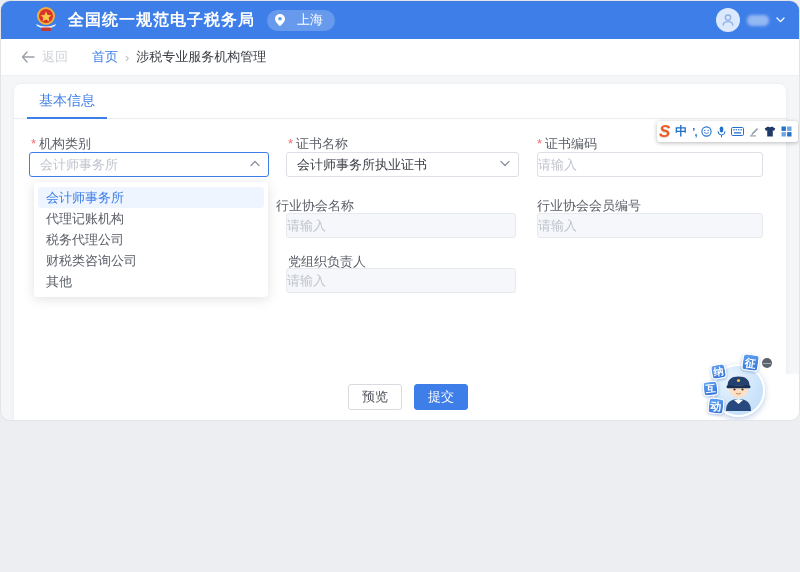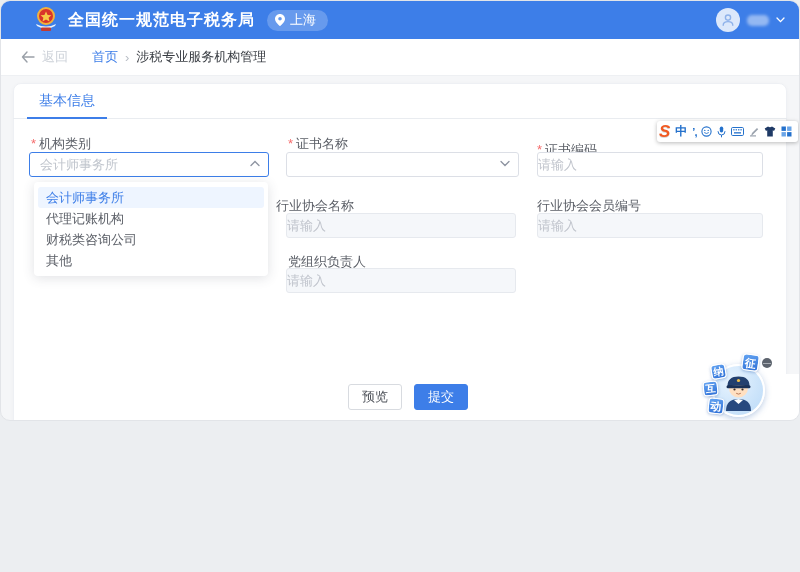--- a/index.html
+++ b/index.html
@@ -7,21 +7,21 @@
   body { background:#eceef1; font-family:"Liberation Sans","DejaVu Sans",sans-serif; }
   .window { position:relative; width:800px; height:421px; background:#f5f6f8;
             border-radius:10px; overflow:hidden; border:1px solid #e2e4e8; }
 
   
   .app-header { position:absolute; top:0; left:0; right:0; height:38px;
                 background:#3d7ee8; display:flex; align-items:center; }
   .emblem { margin-left:33px; width:24px; height:26px; flex:0 0 auto; }
   .app-title { color:#fff; font-size:16px; font-weight:bold; margin-left:10px; letter-spacing:1px; }
   .loc-pill { margin-left:12px; height:21px; padding:0 12px 0 8px; border-radius:11px;
-              background:rgba(255,255,255,.22); display:flex; align-items:center; gap:5px;
+              background:rgba(255,255,255,.22); display:flex; align-items:center; gap:12px;
               color:#fff; font-size:13px; cursor:pointer; }
   .header-right { position:absolute; right:14px; top:0; height:38px; display:flex; align-items:center; gap:7px; cursor:pointer; }
   .avatar { width:24px; height:24px; border-radius:50%; background:rgba(255,255,255,.82);
             display:flex; align-items:center; justify-content:center; }
   .user-blur { width:22px; height:11px; border-radius:5px; background:rgba(255,255,255,.45); filter:blur(1.5px); }
 
   
   .crumb-bar { position:absolute; top:38px; left:0; right:0; height:37px; background:#fff;
                border-bottom:1px solid #eef0f3; display:flex; align-items:center; font-size:13px; }
   .back-arrow { margin-left:20px; color:#9aa0a8; cursor:pointer; display:flex; }
@@ -135,42 +135,44 @@
   <div class="tabbar">
     <div class="tab-item">基本信息</div>
   </div>
 
   <div class="f-label" style="left:30px; top:134px;">
     <span class="req">*</span><span>机构类别</span>
   </div>
   <div class="f-label" style="left:287px; top:134px;">
     <span class="req">*</span><span>证书名称</span>
   </div>
-  <div class="f-label" style="left:536px; top:140px;">
+  <div class="f-label" style="left:536px; top:134px;">
     <span class="req">*</span><span>证书编码</span>
   </div>
 
   <div class="ctrl sel focused" style="left:28px; top:151px; width:240px;">
     <span class="sel-ph">会计师事务所</span>
     <svg class="chev" width="10" height="7" viewBox="0 0 10 7">
       <path d="M1 5.5 L5 1.5 L9 5.5" fill="none" stroke="#8d93a0" stroke-width="1.3" stroke-linecap="round"></path>
     </svg>
   </div>
   <div class="ctrl sel" style="left:285px; top:151px; width:233px;">
+    <span class="sel-val">会计师事务所执业证书</span>
     <svg class="chev" width="10" height="7" viewBox="0 0 10 7">
       <path d="M1 1.5 L5 5.5 L9 1.5" fill="none" stroke="#8d93a0" stroke-width="1.3" stroke-linecap="round"></path>
     </svg>
   </div>
   <div class="ctrl" style="left:536px; top:151px; width:226px;">
     <input class="inp" type="text" placeholder="请输入" style="">
   </div>
 
   <div class="dd-panel">
     <div class="dd-opt active">会计师事务所</div>
     <div class="dd-opt">代理记账机构</div>
+    <div class="dd-opt">税务代理公司</div>
     <div class="dd-opt">财税类咨询公司</div>
     <div class="dd-opt">其他</div>
   </div>
 
   <div class="f-label" style="left:275px; top:196px;">
     <span>行业协会名称</span>
   </div>
   <div class="f-label" style="left:536px; top:196px;">
     <span>行业协会会员编号</span>
   </div>

